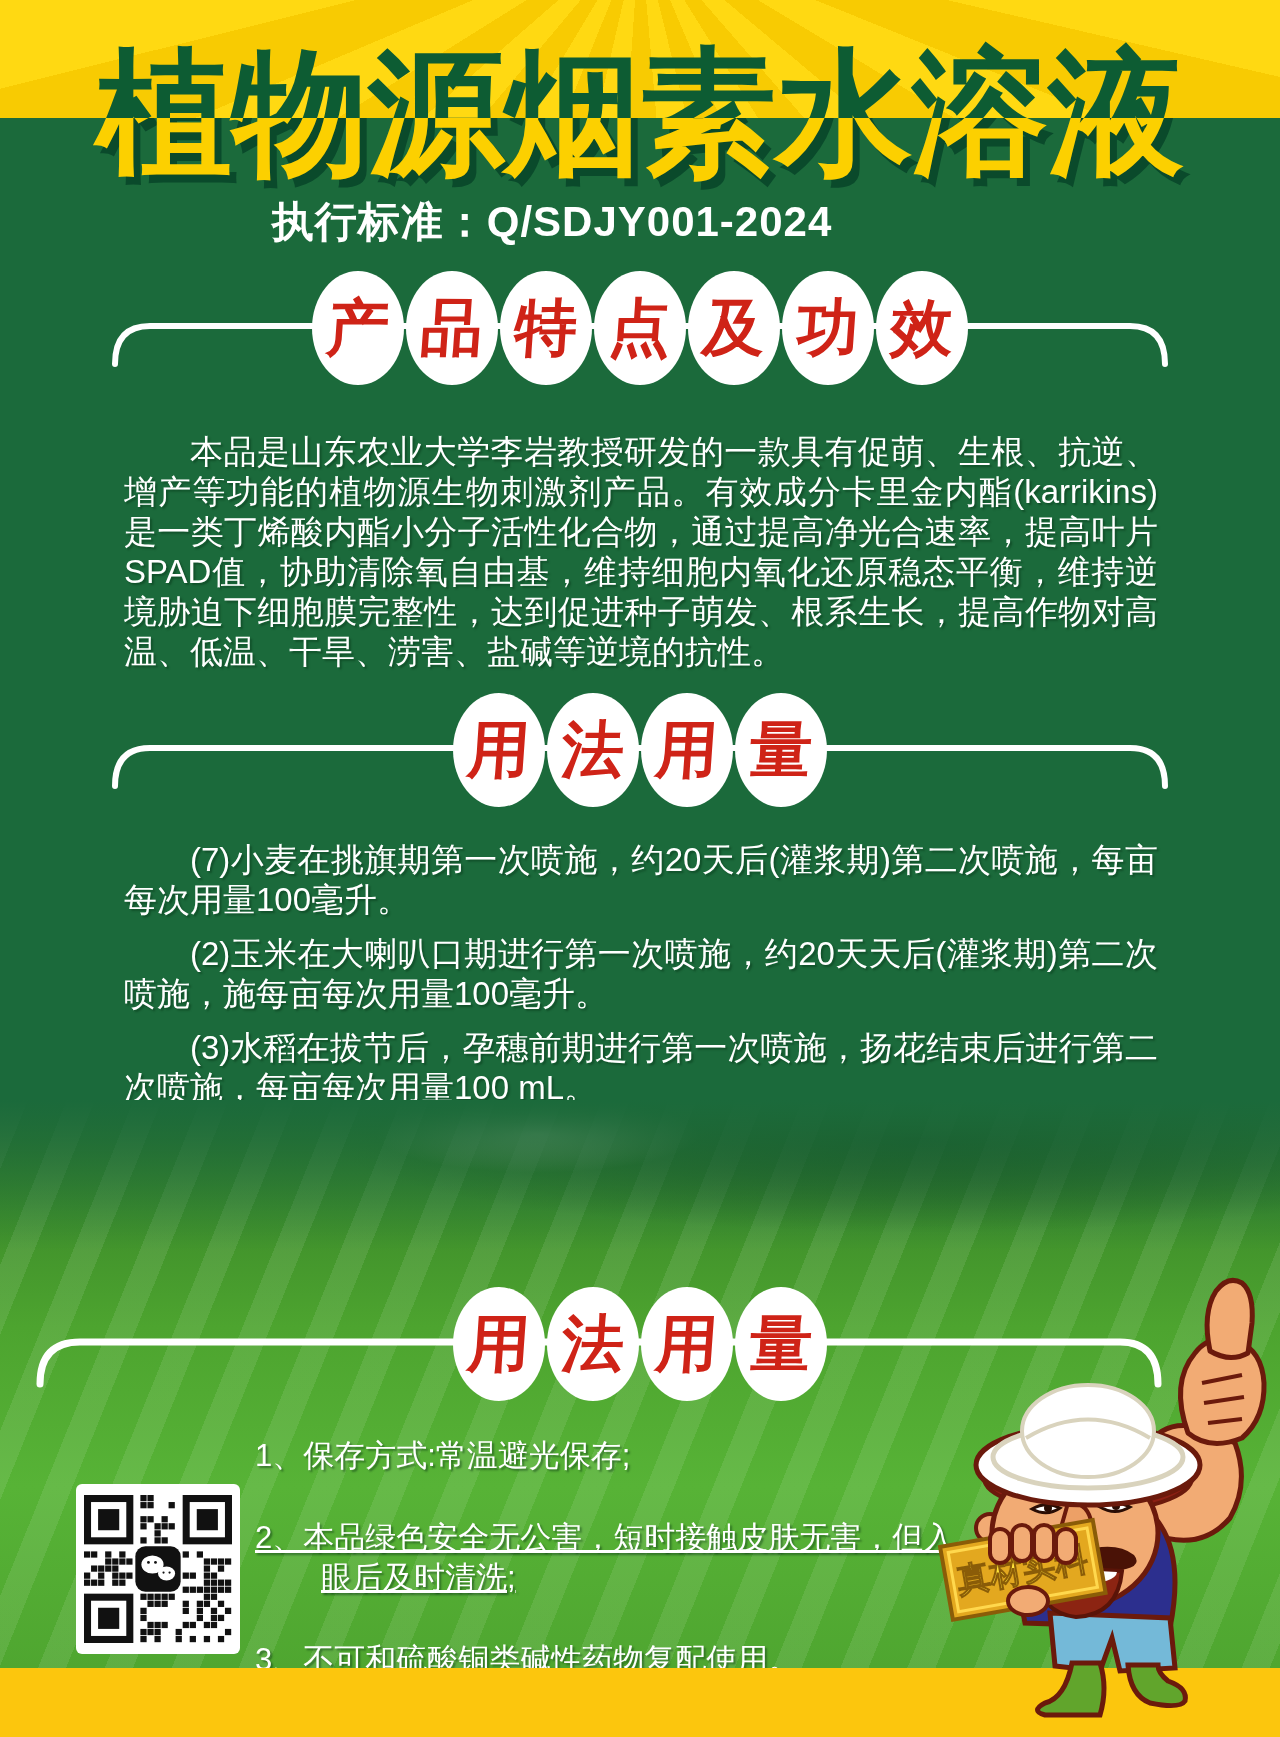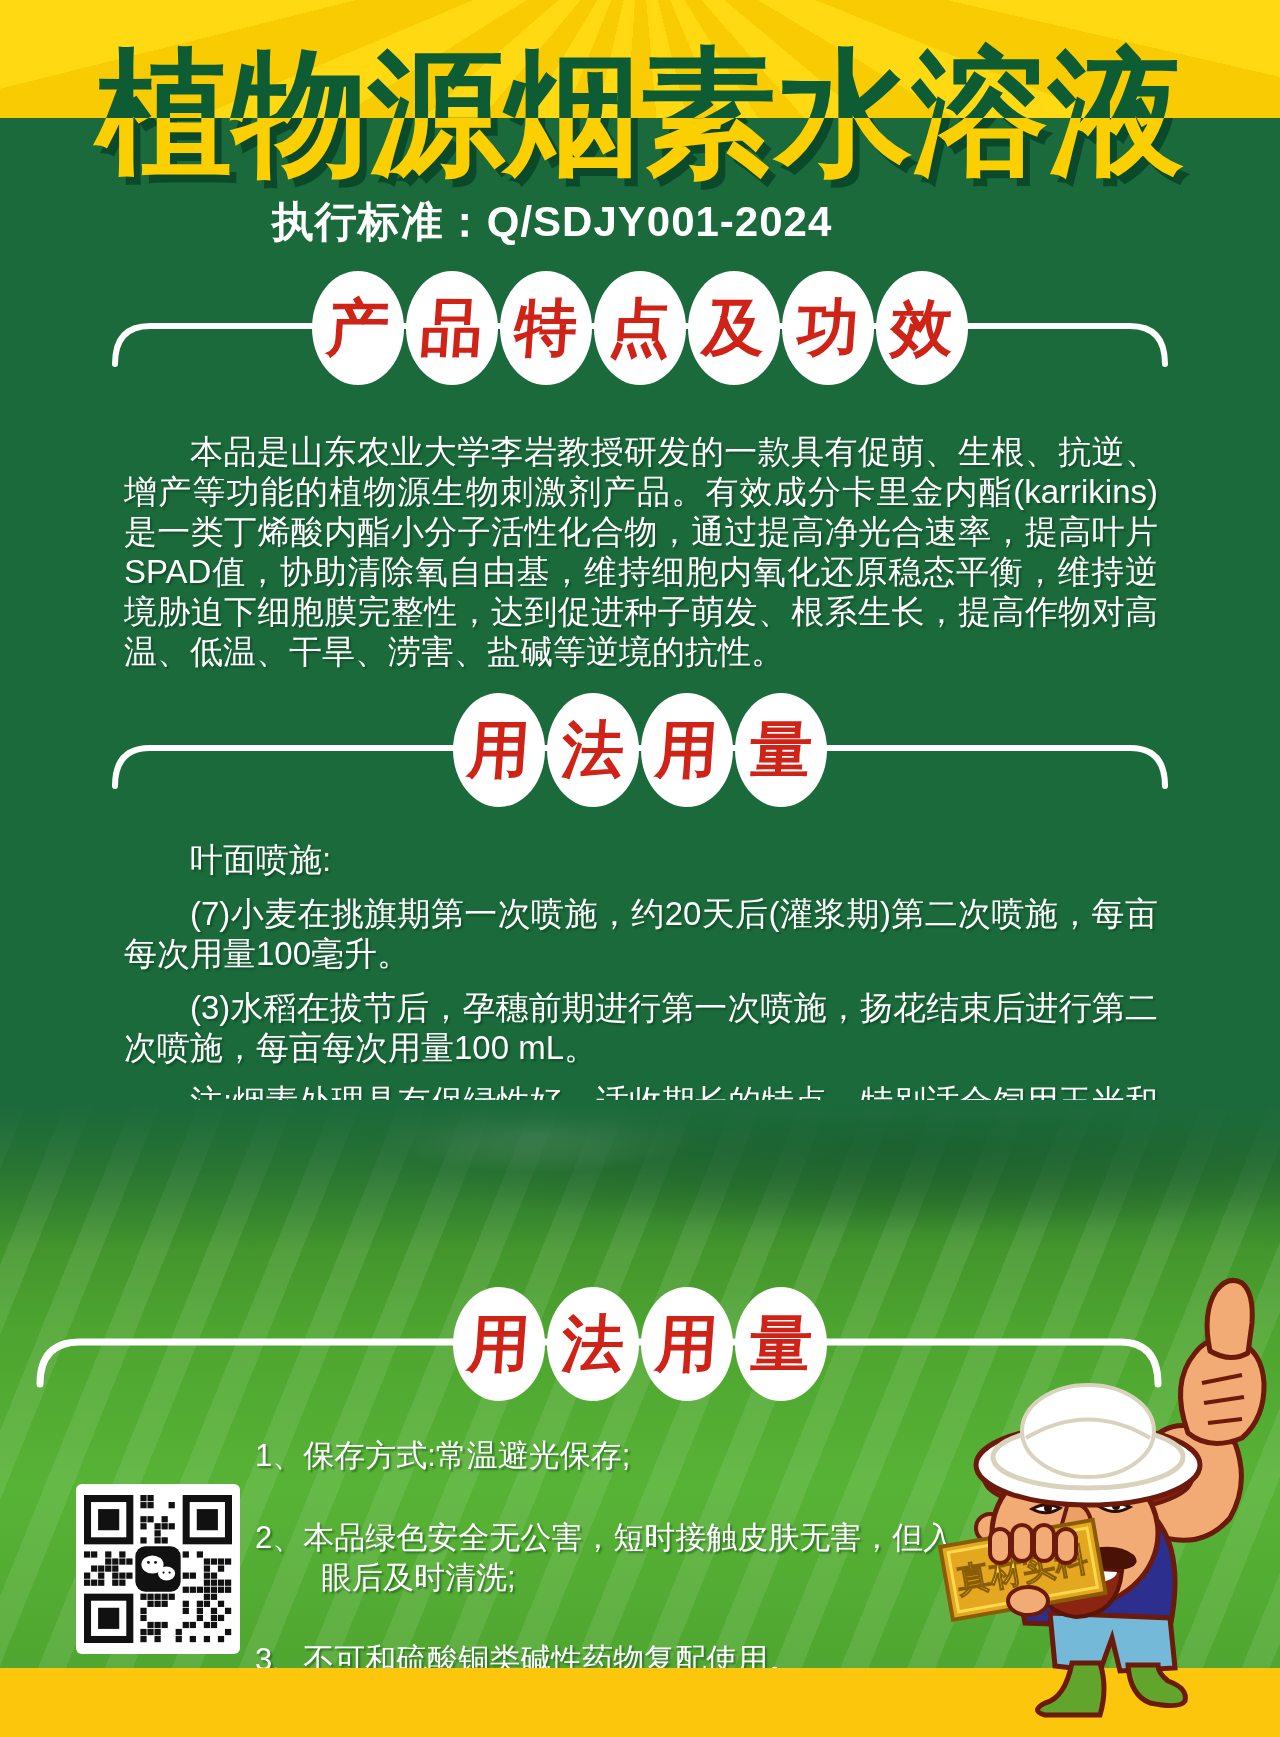--- a/index.html
+++ b/index.html
@@ -41,21 +41,21 @@
       radial-gradient(ellipse 950px 150px at 72% 7%, rgba(14,54,20,.65), transparent 62%),
       repeating-linear-gradient(112deg, rgba(255,255,255,.09) 0 26px, rgba(0,0,0,0) 26px 62px),
       linear-gradient(to bottom, #2f6f28 0%, #3f8f2b 20%, #4da42f 40%, #57b336 68%, #4fa630 100%);}
   .photo::before{content:"";position:absolute;left:0;top:0;width:100%;height:150px;
     background:linear-gradient(to bottom,#1b6a3b 0%, rgba(27,106,59,0) 100%);}
 
   
   .list{position:absolute;left:255px;top:1394px;width:700px;color:#ffffff;font-size:31px;
     line-height:40px;text-shadow:2px 2px 2px rgba(0,40,16,.45);}
   .list .li{padding-left:66px;text-indent:-66px;margin-bottom:3px;margin-top:42px;}
-  .list .li:nth-child(2){max-width:660px;}
+  .list .li:nth-child(2){max-width:660px;text-decoration:underline;}
 
   
   .qr-card{position:absolute;left:76px;top:1484px;width:164px;height:170px;background:#ffffff;
     border-radius:6px;display:flex;align-items:center;justify-content:center;}
 
   
   .mascot{position:absolute;left:850px;top:1233px;width:430px;height:487px;z-index:6;}
 
   .footer-band{position:absolute;left:0;top:1668px;width:1280px;height:69px;background:#fcc60d;z-index:4;}
 </style>
@@ -118,22 +118,22 @@
       <span class="oval">
           <b>用</b>
         </span>
       <span class="oval">
           <b>量</b>
         </span>
     </div>
   </div>
 
   <div class="copy" style="top:826px;">
-    <p>叶面喷施:</p>
     <p>(7)小麦在挑旗期第一次喷施，约20天后(灌浆期)第二次喷施，每亩每次用量100毫升。</p>
+    <p>(2)玉米在大喇叭口期进行第一次喷施，约20天天后(灌浆期)第二次喷施，施每亩每次用量100毫升。</p>
     <p>(3)水稻在拔节后，孕穗前期进行第一次喷施，扬花结束后进行第二次喷施，每亩每次用量100 mL。</p>
     <p>注:烟素处理具有保绿性好、适收期长的特点，特别适合饲用玉米和鲜食玉米生产，或者春播普通玉米。</p>
   </div>
 
   <div class="photo"></div>
 
   <div class="sec-header" style="top:1284px;">
     <svg class="hdr-line" viewBox="0 0 1280 120">
       <path d="M40 100 Q40 58 80 58 L1120 58 Q1158 58 1158 100" fill="none" stroke="#ffffff" stroke-width="7" stroke-linecap="round"></path>
     </svg>

